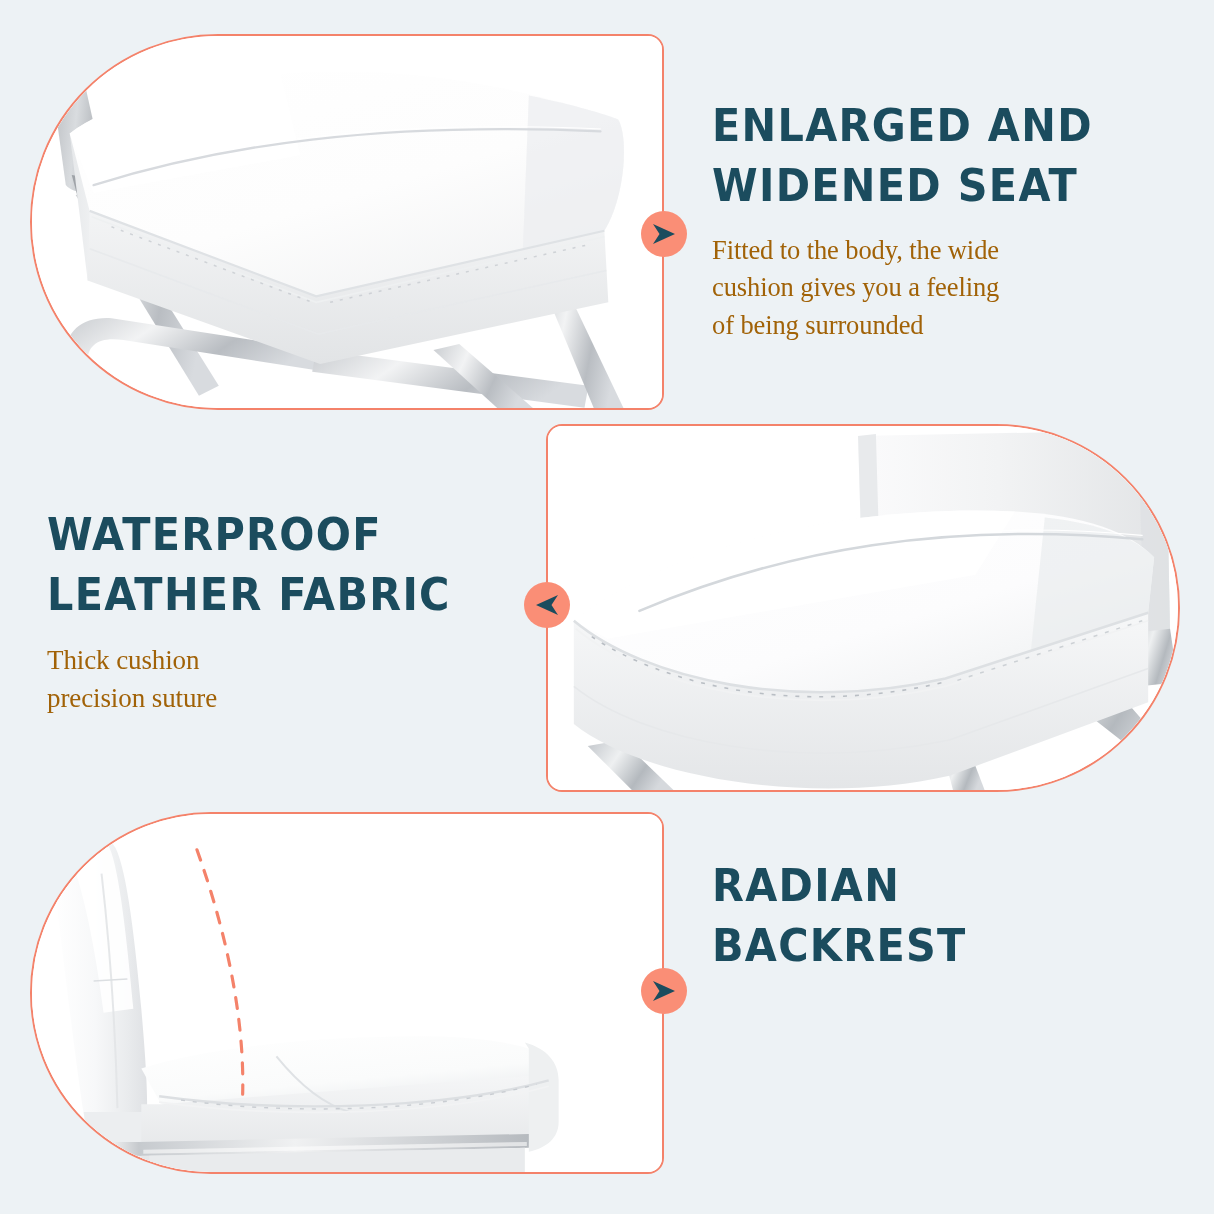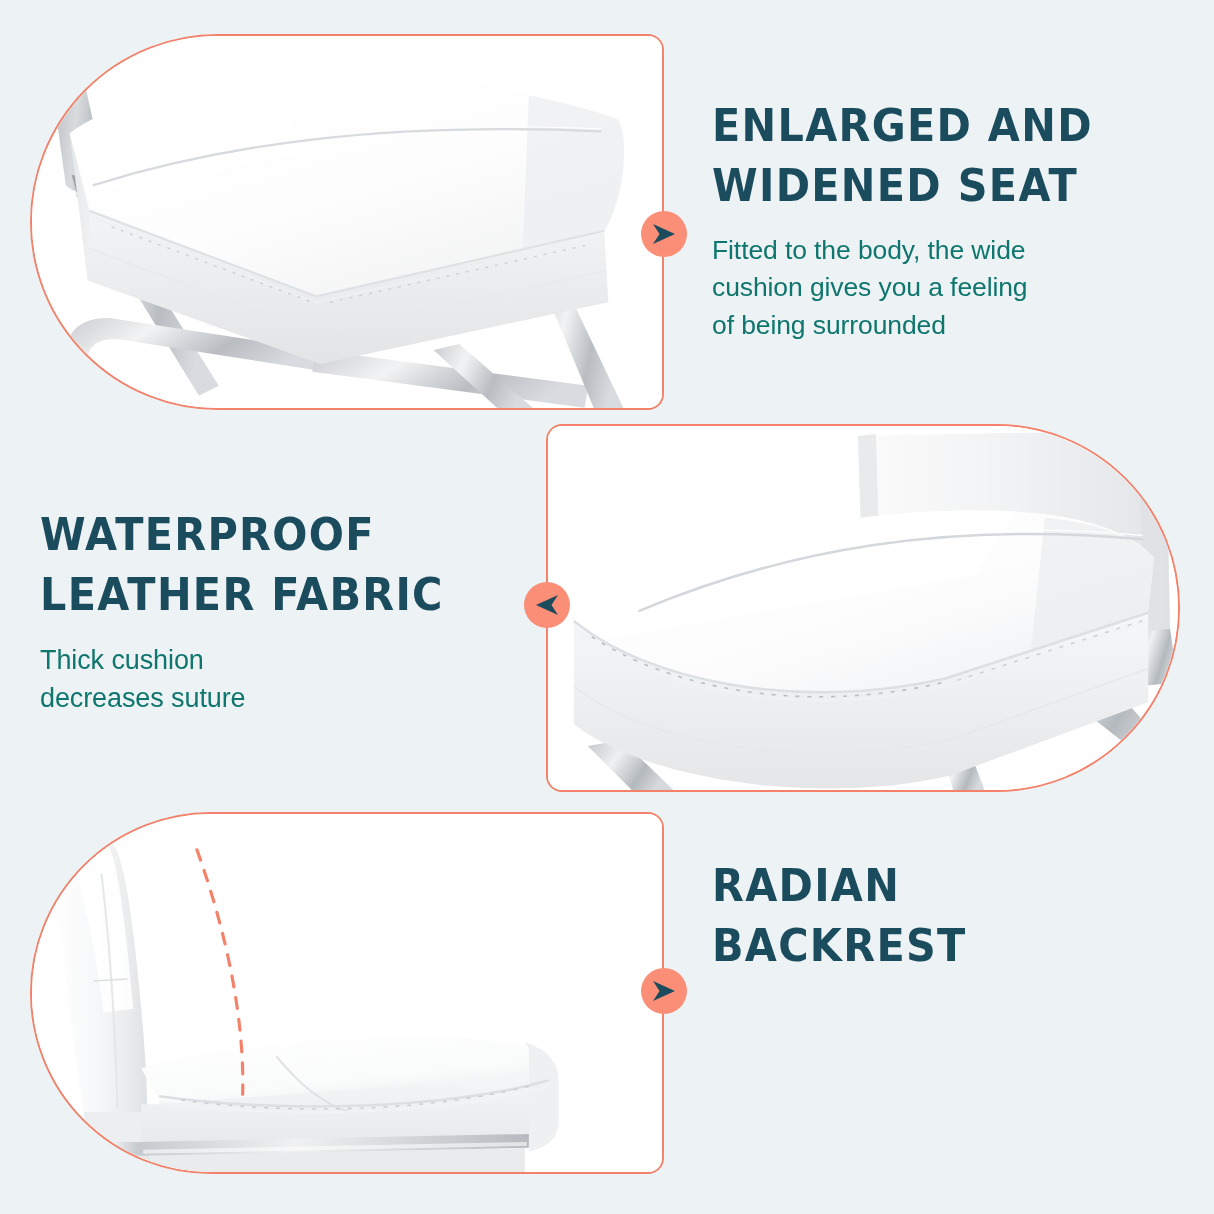--- a/index.html
+++ b/index.html
@@ -71,38 +71,38 @@
     z-index: 6;
   }
   .badge-1 { left: 641px; top: 211px; }
   .badge-2 { left: 524px; top: 582px; }
   .badge-3 { left: 641px; top: 968px; }
   .badge svg { display: block; }
 
   
   .textblock { position: absolute; }
   .tb-1 { left: 712px; top: 96px;  width: 470px; }
-  .tb-2 { left: 40px;  top: 505px; width: 490px; }
+  .tb-2 { left: 47px;  top: 505px; width: 490px; }
   .tb-3 { left: 712px; top: 856px; width: 470px; }
 
   .feat-title {
     color: #1b4c5e;
     font-family: "DejaVu Sans", sans-serif;
     font-weight: bold;
     font-size: 45px;
     line-height: 1.33;
     letter-spacing: 1.4px;
     margin: 0 0 16px 0;
     white-space: pre-line;
     transform: scaleX(0.92);
     transform-origin: left center;
   }
   .feat-desc {
-    color: #0f766e;
-    font-family: Liberation Sans, sans-serif;
+    color: #a16207;
+    font-family: Liberation Serif, serif;
     font-weight: normal;
     font-size: 26.5px;
     line-height: 1.42;
     margin: 0;
     white-space: pre-line;
     letter-spacing: -0.1px;
   }
   .tb-2 .feat-desc { font-size: 27px; }
 </style>
 </head>
@@ -329,21 +329,21 @@
 WIDENED SEAT</h2>
     <p class="feat-desc">Fitted to the body, the wide
 cushion gives you a feeling
 of being surrounded</p>
   </div>
 
   <div class="textblock tb-2">
     <h2 class="feat-title">WATERPROOF
 LEATHER FABRIC</h2>
     <p class="feat-desc">Thick cushion
-decreases suture</p>
+precision suture</p>
   </div>
 
   <div class="textblock tb-3">
     <h2 class="feat-title">RADIAN
 BACKREST</h2>
   </div>
 
 </div>
 
 </body></html>

